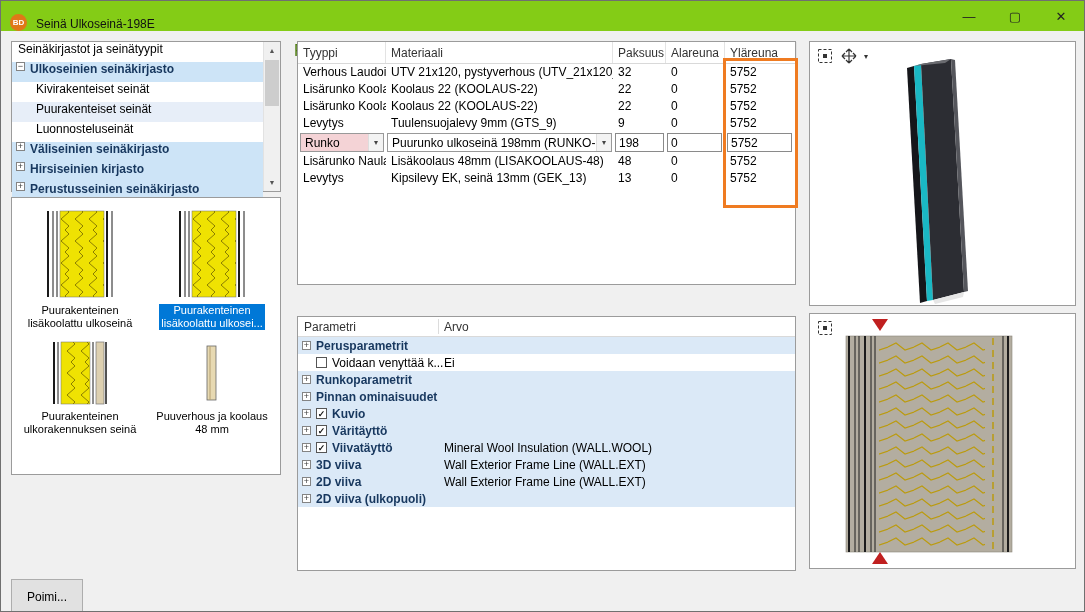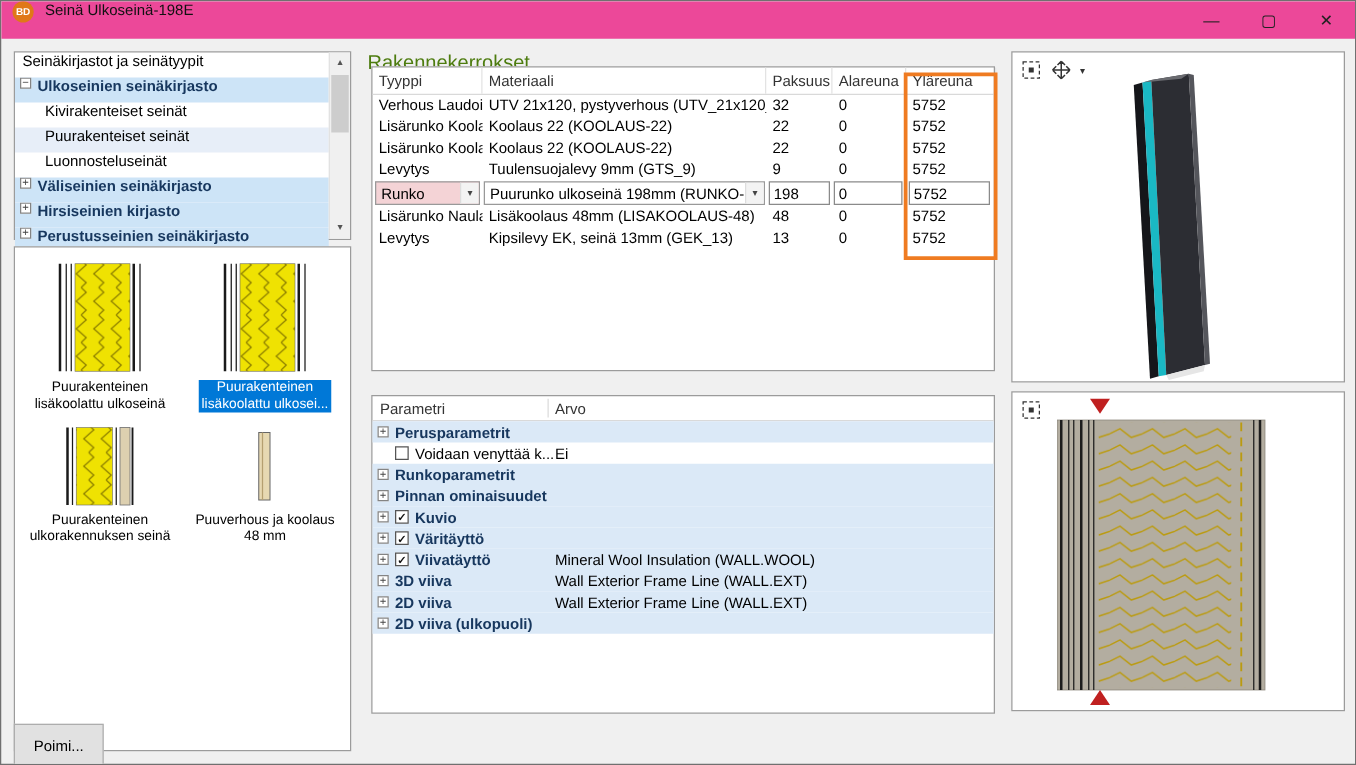--- a/index.html
+++ b/index.html
@@ -6,21 +6,21 @@
   html,body { background:#cfcfcf; }
   #app {
     position:relative; width:1085px; height:612px;
     background:#f0f0f0; border:1px solid #707070;
     font-family:"Liberation Sans", sans-serif; font-size:12px; color:#000;
     overflow:hidden;
   }
   .abs { position:absolute; }
 
   
-  .titlebar { position:absolute; top:0; left:0; right:0; height:30px; background:#ec4899; display:flex; align-items:flex-start; }
+  .titlebar { position:absolute; top:0; left:0; right:0; height:30px; background:#84cc16; display:flex; align-items:flex-end; }
   .app-icon { width:17px; height:17px; margin-left:9px; border-radius:50%; background:#e07818; color:#fff; font-size:8px; font-weight:bold; display:flex; align-items:center; justify-content:center; }
   .title-text { margin-left:9px; font-size:12px; color:#111; }
   .win-controls { margin-left:auto; display:flex; height:30px; }
   .win-btn { width:46px; height:30px; display:flex; align-items:center; justify-content:center; color:#222; font-size:13px; }
 
   
   .panel { position:absolute; background:#fff; border:1px solid #9b9b9b; }
 
   
   .tree-row { height:20px; display:flex; align-items:flex-start; white-space:nowrap; overflow:hidden; }
@@ -141,21 +141,21 @@
         <span>Perustusseinien seinäkirjasto</span>
       </div>
     </div>
     <div class="vscroll">
       <div class="sb-btn" style="top:0;">▲</div>
       <div class="sb-thumb"></div>
       <div class="sb-btn" style="bottom:0;">▼</div>
     </div>
   </div>
 
-  <div class="panel" style="left:10px; top:196px; width:270px; height:404px;">
+  <div class="panel" style="left:10px; top:196px; width:270px; height:278px;">
 
     <div class="thumb-cell" style="left:5px; top:10px;">
       <div class="thumb-imgwrap" style="height:92px;">
         <svg width="72" height="92">
           <rect width="72" height="92" fill="#ffffff"></rect>
           <line x1="4" y1="3" x2="4" y2="89" stroke="#1a1a1a" stroke-width="2"></line>
           <line x1="9" y1="3" x2="9" y2="89" stroke="#1a1a1a" stroke-width="1"></line>
           <line x1="13" y1="3" x2="13" y2="89" stroke="#1a1a1a" stroke-width="1"></line>
           <rect x="16" y="3" width="44" height="86" fill="#efe202" stroke="#6b6b6b" stroke-width="0.5"></rect>
           <rect x="16" y="3" width="44" height="86" fill="url(#insV)"></rect>
@@ -221,21 +221,21 @@
         <div>Puuverhous ja koolaus</div>
         <div>48 mm</div>
       </div>
     </div>
   </div>
 
   <div class="btn abs" style="left:10px; top:578px; width:72px;">Poimi...</div>
 
   <div class="group-label">Rakennekerrokset</div>
 
-  <div class="panel" style="left:296px; top:52px; width:499px; height:244px;">
+  <div class="panel" style="left:296px; top:40px; width:499px; height:244px;">
     <div class="lgrid lheader">
       <div class="c">Tyyppi</div>
       <div class="c">Materiaali</div>
       <div class="c">Paksuus</div>
       <div class="c">Alareuna</div>
       <div class="c">Yläreuna</div>
     </div>
 
     <div class="lgrid lrow">
       <div class="c">Verhous Laudoit...</div>

